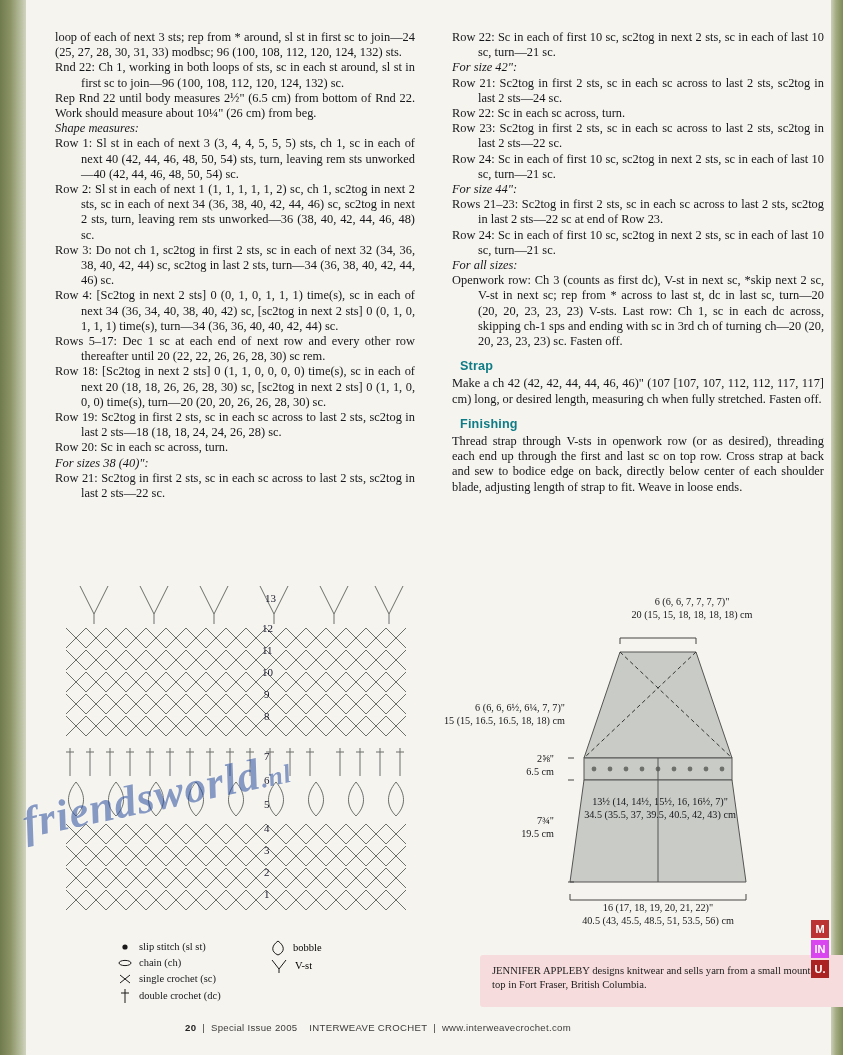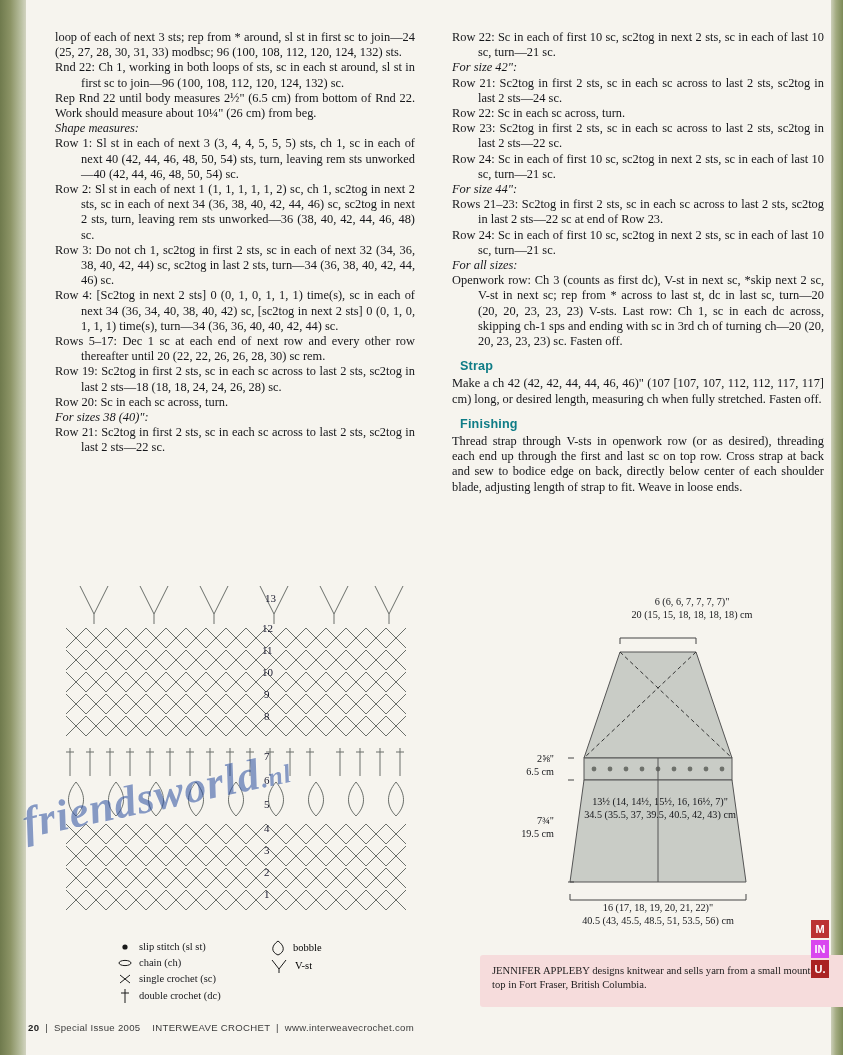--- a/index.html
+++ b/index.html
@@ -68,21 +68,21 @@
   }
   .schem-txt{
     position:absolute;font-size:10.2px;line-height:12.6px;color:#15161a;
     font-family:"Liberation Serif",serif;text-align:center;
   }
 
   
   .footer{
     position:absolute;left:28px;bottom:22px;width:700px;
     font-family:"Liberation Sans", sans-serif;
-    font-size:9.6px;color:#3b3b3b;letter-spacing:.3px;
+    font-size:9.6px;color:#3b3b3b;letter-spacing:.3px;text-align:center;
   }
   .footer .pg{font-weight:bold;color:#222;}
   .bio{
     position:absolute;left:480px;top:955px;width:370px;height:52px;
     background:#f6dcdc;
     border-radius:3px;
     padding:9px 12px;
     box-sizing:border-box;
     font-size:10.6px;line-height:14px;color:#1b1b1b;
     font-family:"Liberation Serif",serif;
@@ -122,20 +122,21 @@
   <div class="col col-left">
     <p>loop of each of next 3 sts; rep from * around, sl st in first sc to join—24 (25, 27, 28, 30, 31, 33) modbsc; 96 (100, 108, 112, 120, 124, 132) sts.</p>
     <p class="ind">Rnd 22: Ch 1, working in both loops of sts, sc in each st around, sl st in first sc to join—96 (100, 108, 112, 120, 124, 132) sc.</p>
     <p>Rep Rnd 22 until body measures 2½" (6.5 cm) from bottom of Rnd 22. Work should measure about 10¼" (26 cm) from beg.</p>
     <p class="hd">Shape measures:</p>
     <p class="ind">Row 1: Sl st in each of next 3 (3, 4, 4, 5, 5, 5) sts, ch 1, sc in each of next 40 (42, 44, 46, 48, 50, 54) sts, turn, leaving rem sts unworked—40 (42, 44, 46, 48, 50, 54) sc.</p>
     <p class="ind">Row 2: Sl st in each of next 1 (1, 1, 1, 1, 1, 2) sc, ch 1, sc2tog in next 2 sts, sc in each of next 34 (36, 38, 40, 42, 44, 46) sc, sc2tog in next 2 sts, turn, leaving rem sts unworked—36 (38, 40, 42, 44, 46, 48) sc.</p>
     <p class="ind">Row 3: Do not ch 1, sc2tog in first 2 sts, sc in each of next 32 (34, 36, 38, 40, 42, 44) sc, sc2tog in last 2 sts, turn—34 (36, 38, 40, 42, 44, 46) sc.</p>
     <p class="ind">Row 4: [Sc2tog in next 2 sts] 0 (0, 1, 0, 1, 1, 1) time(s), sc in each of next 34 (36, 34, 40, 38, 40, 42) sc, [sc2tog in next 2 sts] 0 (0, 1, 0, 1, 1, 1) time(s), turn—34 (36, 36, 40, 40, 42, 44) sc.</p>
     <p class="ind">Rows 5–17: Dec 1 sc at each end of next row and every other row thereafter until 20 (22, 22, 26, 26, 28, 30) sc rem.</p>
+    <p class="ind">Row 18: [Sc2tog in next 2 sts] 0 (1, 1, 0, 0, 0, 0) time(s), sc in each of next 20 (18, 18, 26, 26, 28, 30) sc, [sc2tog in next 2 sts] 0 (1, 1, 0, 0, 0) time(s), turn—20 (20, 20, 26, 26, 28, 30) sc.</p>
     <p class="ind">Row 19: Sc2tog in first 2 sts, sc in each sc across to last 2 sts, sc2tog in last 2 sts—18 (18, 18, 24, 24, 26, 28) sc.</p>
     <p class="ind">Row 20: Sc in each sc across, turn.</p>
     <p class="ind hd">For sizes 38 (40)":</p>
     <p class="ind">Row 21: Sc2tog in first 2 sts, sc in each sc across to last 2 sts, sc2tog in last 2 sts—22 sc.</p>
   </div>
 
   <div class="col col-right">
     <p class="ind">Row 22: Sc in each of first 10 sc, sc2tog in next 2 sts, sc in each of last 10 sc, turn—21 sc.</p>
     <p class="hd">For size 42":</p>
     <p class="ind">Row 21: Sc2tog in first 2 sts, sc in each sc across to last 2 sts, sc2tog in last 2 sts—24 sc.</p>
@@ -330,20 +331,24 @@
       <g stroke="#444" fill="none">
         <path d="M8 148 L14 148 M8 170 L14 170 M8 272 L14 272"></path>
       </g>
     </svg>
 
     <div class="schem-txt" style="left:42px;top:-14px;width:180px;">
       <div>6 (6, 6, 7, 7, 7, 7)"</div>
       <div>20 (15, 15, 18, 18, 18, 18) cm</div>
     </div>
 
+    <div class="schem-txt" style="left:-160px;top:92px;width:165px;text-align:right;">
+      <div>6 (6, 6, 6½, 6¼, 7, 7)"</div>
+      <div>15 (15, 16.5, 16.5, 18, 18) cm</div>
+    </div>
 
     <div class="schem-txt" style="left:-62px;top:143px;width:56px;text-align:right;">
       <div>2⅝"</div>
       <div>6.5 cm</div>
     </div>
 
     <div class="schem-txt" style="left:-62px;top:205px;width:56px;text-align:right;">
       <div>7¾"</div>
       <div>19.5 cm</div>
     </div>

